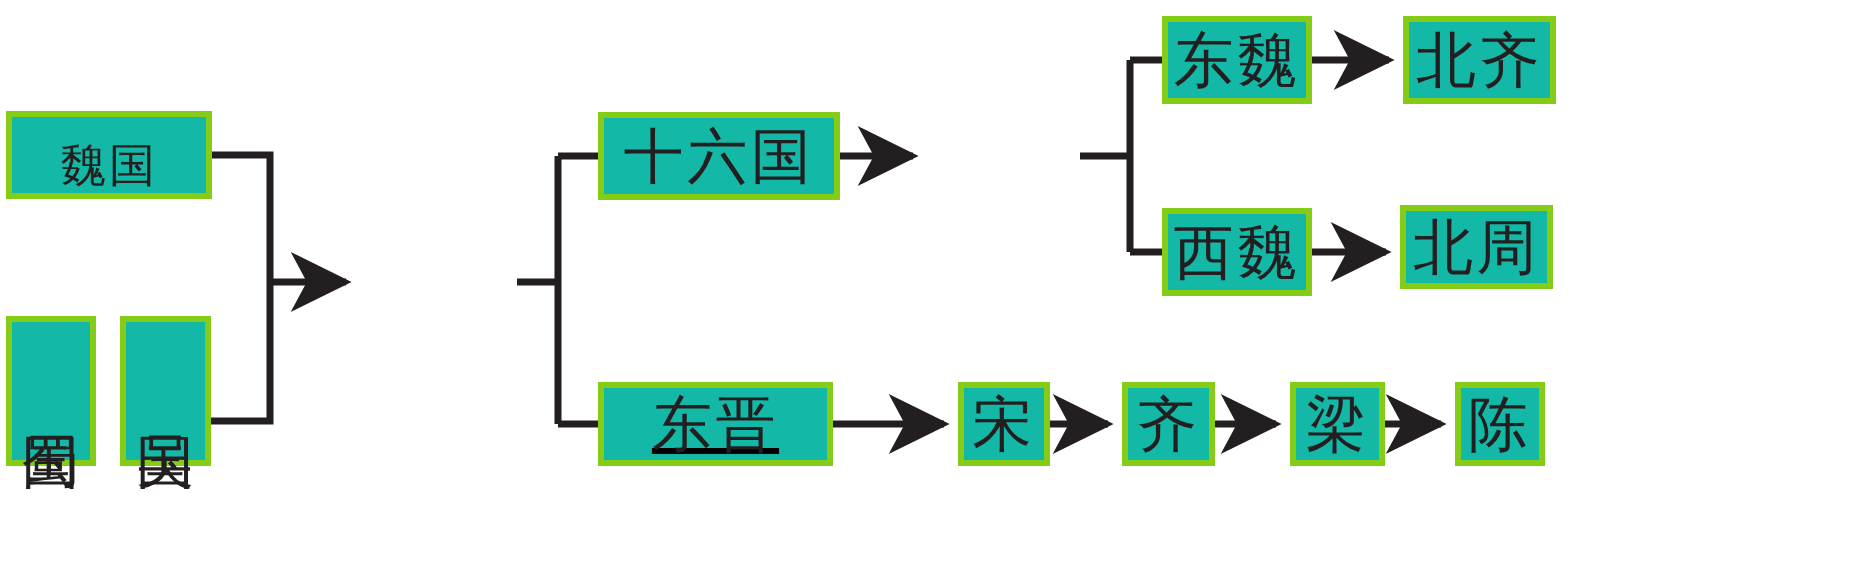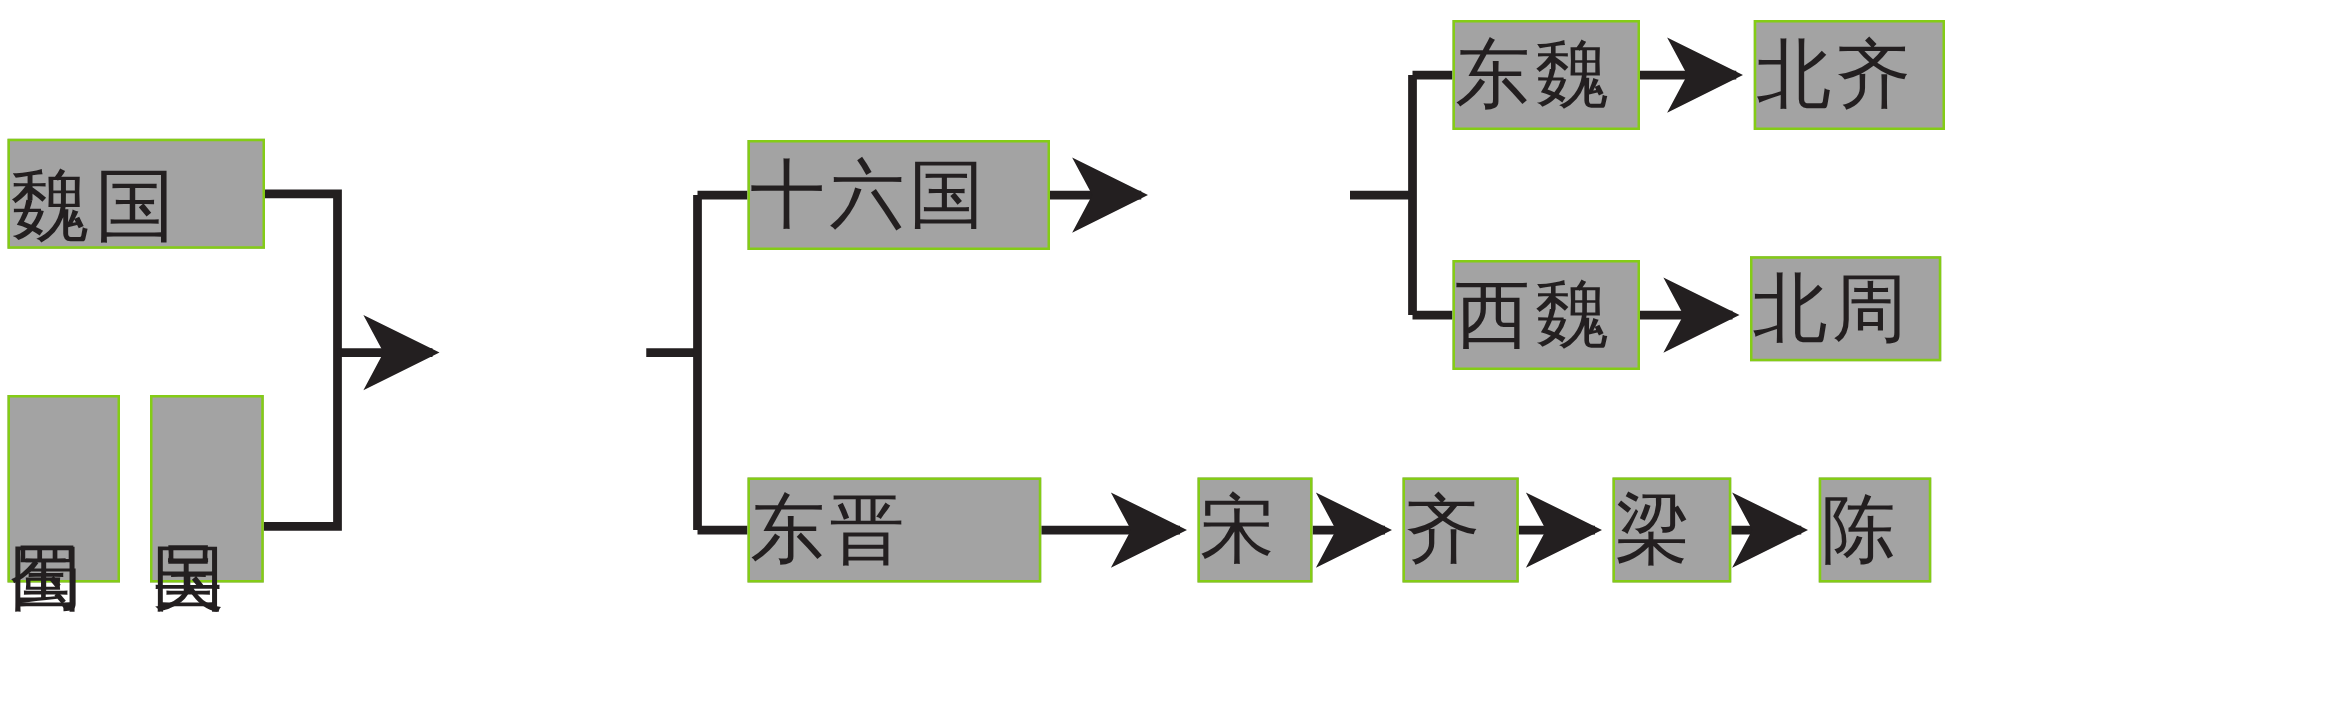--- a/index.html
+++ b/index.html
@@ -22,42 +22,43 @@
     position: absolute;
     left: 0;
     top: 0;
     width: 1860px;
     height: 568px;
     pointer-events: none;
   }
   .node {
     position: absolute;
     box-sizing: border-box;
-    background: #a3a3a3;
-    border: 2px solid #84cc16;
+    background: #14b8a6;
+    border: 6px solid #84cc16;
     display: flex;
     align-items: center;
+    justify-content: center;
     z-index: 2;
   }
   .node .node-label {
     display: block;
     color: #231f20;
     font-family: "DejaVu Serif", "Liberation Serif", serif;
     font-weight: 400;
     line-height: 1;
     letter-spacing: 0.06em;
     white-space: nowrap;
   }
   .node.vertical .node-label {
     writing-mode: vertical-rl;
     text-orientation: upright;
     letter-spacing: 0.02em;
     white-space: normal;
   }
-  .size-lg .node-label { font-size: 64px; margin-top: 20px; }
+  .size-lg .node-label { font-size: 46px; margin-top: 20px; }
   .size-md .node-label { font-size: 60px; }
   .size-sm .node-label { font-size: 58px; }
 </style>
 </head>
 <body>
 
 <div id="diagram-root">
 
   <svg id="edge-layer" viewBox="0 0 1860 568" width="1860" height="568" xmlns="http://www.w3.org/2000/svg">
     <defs>
@@ -138,21 +139,21 @@
   </div>
 
   <div class="node size-md" style="left:1162px; top:208px; width:150px; height:88px;">
     <span class="node-label">西魏</span>
   </div>
 
   <div class="node size-md" style="left:1400px; top:205px; width:153px; height:84px;">
     <span class="node-label">北周</span>
   </div>
 
-  <div class="node size-md" style="left:598px; top:382px; width:235px; height:84px;">
+  <div class="node size-md" style="left:598px; top:382px; width:235px; height:84px;text-decoration:underline;">
     <span class="node-label">东晋</span>
   </div>
 
   <div class="node size-md" style="left:958px; top:382px; width:92px; height:84px;">
     <span class="node-label">宋</span>
   </div>
 
   <div class="node size-md" style="left:1122px; top:382px; width:93px; height:84px;">
     <span class="node-label">齐</span>
   </div>

